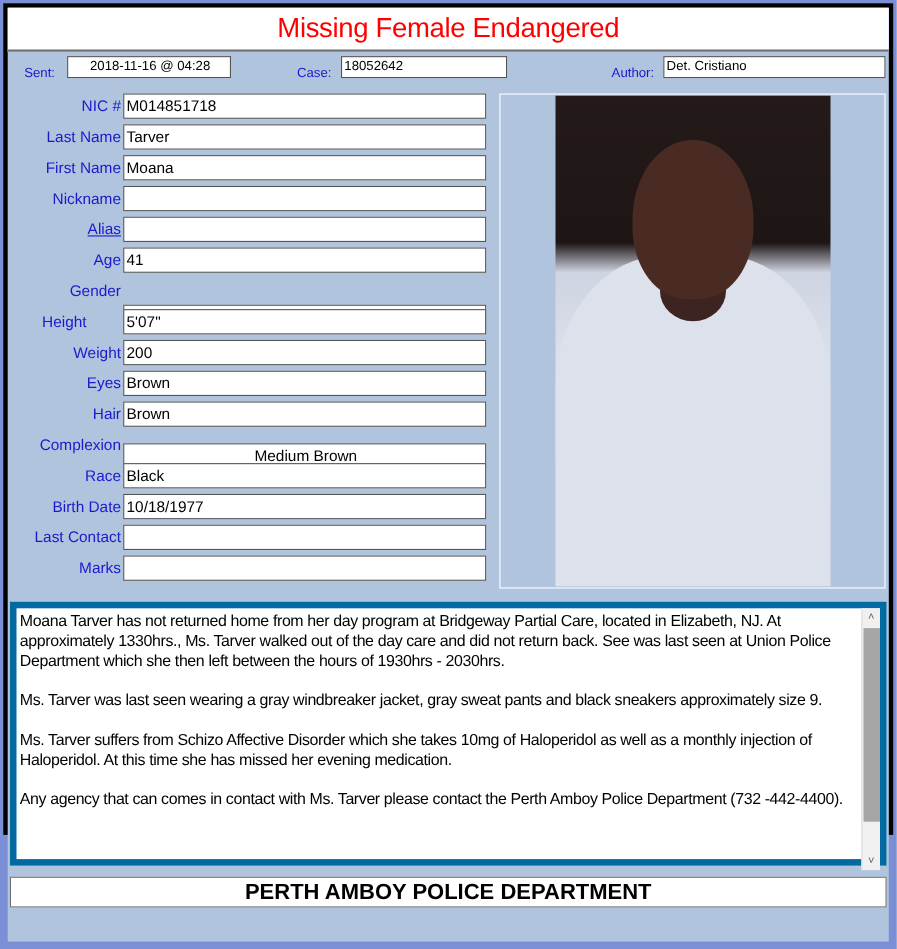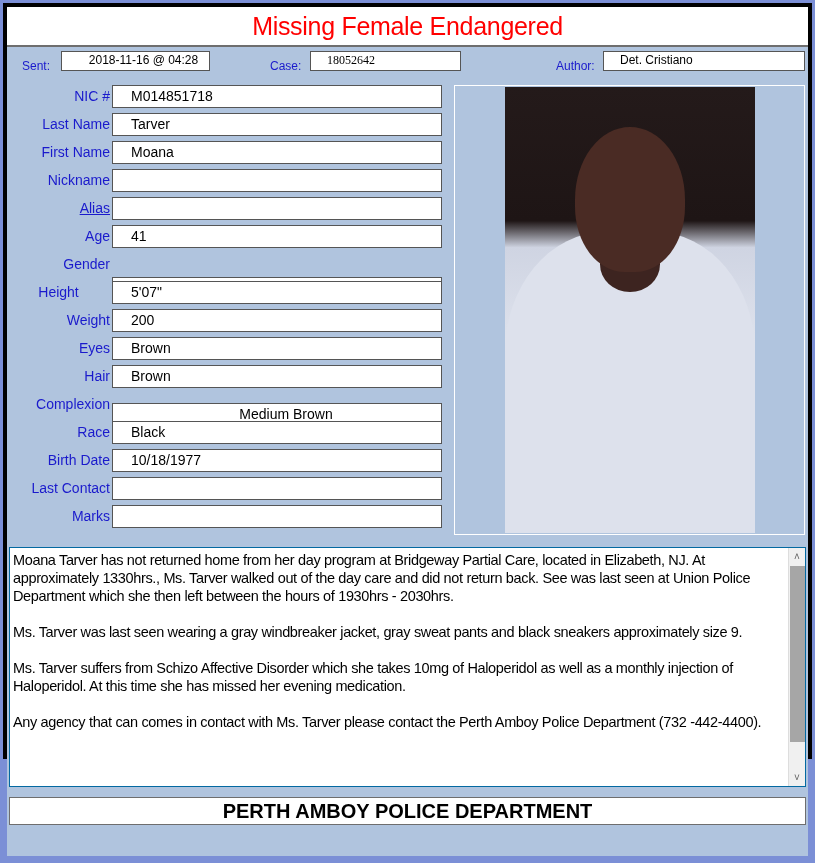--- a/index.html
+++ b/index.html
@@ -4,29 +4,29 @@
 <style>
   * { box-sizing: border-box; margin: 0; padding: 0; }
   html, body { width: 815px; height: 863px; overflow: hidden; }
   body { background: #7b8fd6; font-family: "Liberation Sans", sans-serif; position: relative; }
   #frame { position: absolute; left: 3px; top: 3px; width: 809px; height: 756px; background: #000; }
   #inner { position: absolute; left: 4px; top: 4px; width: 801px; height: 849px; background: #b0c4de; }
   .abs { position: absolute; }
   #title-bar { left: 0; top: 0; width: 801px; height: 40px; background: #fff; border-bottom: 2px solid #6e6e6e; text-align: center; }
   #title-bar span { color: #f00; font-size: 25px; line-height: 38px; font-stretch: condensed; letter-spacing: -0.3px; }
   .meta-label { color: #1a1acc; font-size: 12px; top: 52px; }
-  .meta-box { background: #fff; border: 1px solid #555; height: 20px; top: 44px; font-size: 12px; line-height: 17px; padding-left: 16px; color: #000; }
+  .meta-box { background: #fff; border: 1px solid #555; height: 20px; top: 44px; font-size: 12px; line-height: 17px; padding-left: 2px; color: #000; }
   .field-label { color: #1a1acc; font-size: 14px; text-align: right; width: 103px; left: 0; }
-  .field-input { background: #fff; border: 1px solid #555; width: 330px; height: 23px; left: 105px; font-size: 14px; line-height: 20px; padding-left: 18px; color: #000; }
+  .field-input { background: #fff; border: 1px solid #555; width: 330px; height: 23px; left: 105px; font-size: 14px; line-height: 20px; padding-left: 2px; color: #000; }
   #photo-frame { left: 447px; top: 78px; width: 351px; height: 450px; border: 1px solid #fff; }
   #photo { left: 50px; top: 1px; width: 250px; height: 446px; background: linear-gradient(180deg, #241a1a 0%, #1e1515 30%, #cfd4e2 36%, #e0e4ee 60%, #d6dbe8 100%); overflow: hidden; }
   #photo .face { position: absolute; left: 70px; top: 40px; width: 110px; height: 145px; border-radius: 50% 50% 45% 45%; background: #4a2b24; }
   #photo .body { position: absolute; left: 0; top: 145px; width: 250px; height: 301px; border-radius: 40% 40% 0 0; background: #dde1ec; }
   #photo .neck { position: absolute; left: 95px; top: 150px; width: 60px; height: 55px; background: #3d2420; border-radius: 0 0 50% 50%; }
-  #desc-box { left: 2px; top: 540px; width: 797px; height: 240px; background: #fff; border: 1px solid #0369a1; }
+  #desc-box { left: 2px; top: 540px; width: 797px; height: 240px; background: #fff; border: 6px solid #0369a1; }
   #desc-text { position: absolute; left: 3px; top: 3px; width: 772px; font-size: 14.5px; line-height: 18px; color: #000; font-stretch: condensed; letter-spacing: -0.35px; white-space: pre-wrap; }
   #scrollbar { position: absolute; right: 0; top: 0; width: 17px; height: 238px; background: #f0f0f0; border-left: 1px solid #ddd; }
   #scroll-up { position: absolute; left: 0; top: 0; width: 16px; height: 17px; font-size: 10px; text-align: center; line-height: 17px; color: #606060; }
   #scroll-down { position: absolute; left: 0; bottom: 0; width: 16px; height: 17px; font-size: 10px; text-align: center; line-height: 17px; color: #606060; }
   #scroll-thumb { position: absolute; left: 1px; top: 18px; width: 15px; height: 176px; background: #a6a6a6; }
   #dept-box { left: 2px; top: 790px; width: 797px; height: 28px; background: #fff; border: 1px solid #6e6e6e; text-align: center; font-size: 20px; line-height: 26px; font-stretch: condensed; font-weight: bold; }
   #phone-box { left: 2px; top: 818px; width: 797px; height: 28px; background: #fff; border: 1px solid #6e6e6e; text-align: center; font-size: 20px; line-height: 26px; }
 </style>
 </head>
 <body>
@@ -35,21 +35,21 @@
   <div id="inner">
 
     <div id="title-bar" class="abs">
       <span>Missing Female Endangered</span>
     </div>
 
     <div class="abs meta-label" style="left:15px;">Sent:</div>
     <div class="abs meta-box" style="left:54px; width:149px; text-align:center;">2018-11-16 @ 04:28</div>
 
     <div class="abs meta-label" style="left:263px;">Case:</div>
-    <div class="abs meta-box" style="left:303px; width:151px;font-family:Liberation Serif, serif;">18052642</div>
+    <div class="abs meta-box" style="left:303px; width:151px;">18052642</div>
 
     <div class="abs meta-label" style="left:549px;">Author:</div>
     <div class="abs meta-box" style="left:596px; width:202px;">Det. Cristiano</div>
 
     <div id="fields">
         <div class="abs field-label" style="top: 81px;">NIC #</div>
         <div class="abs field-input" style="top: 78px;">M014851718</div>
         <div class="abs field-label" style="top: 109px;">Last Name</div>
         <div class="abs field-input" style="top: 106px;">Tarver</div>
         <div class="abs field-label" style="top: 137px;">First Name</div>

